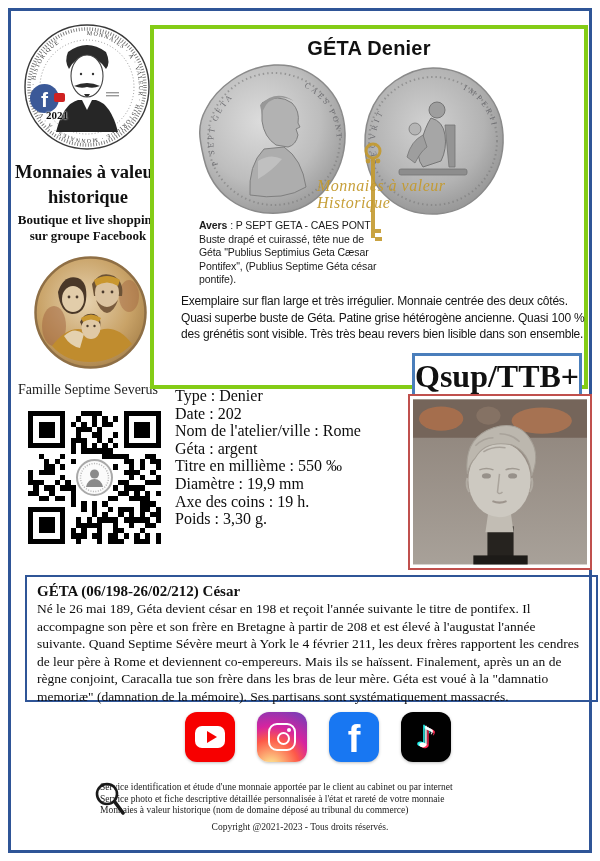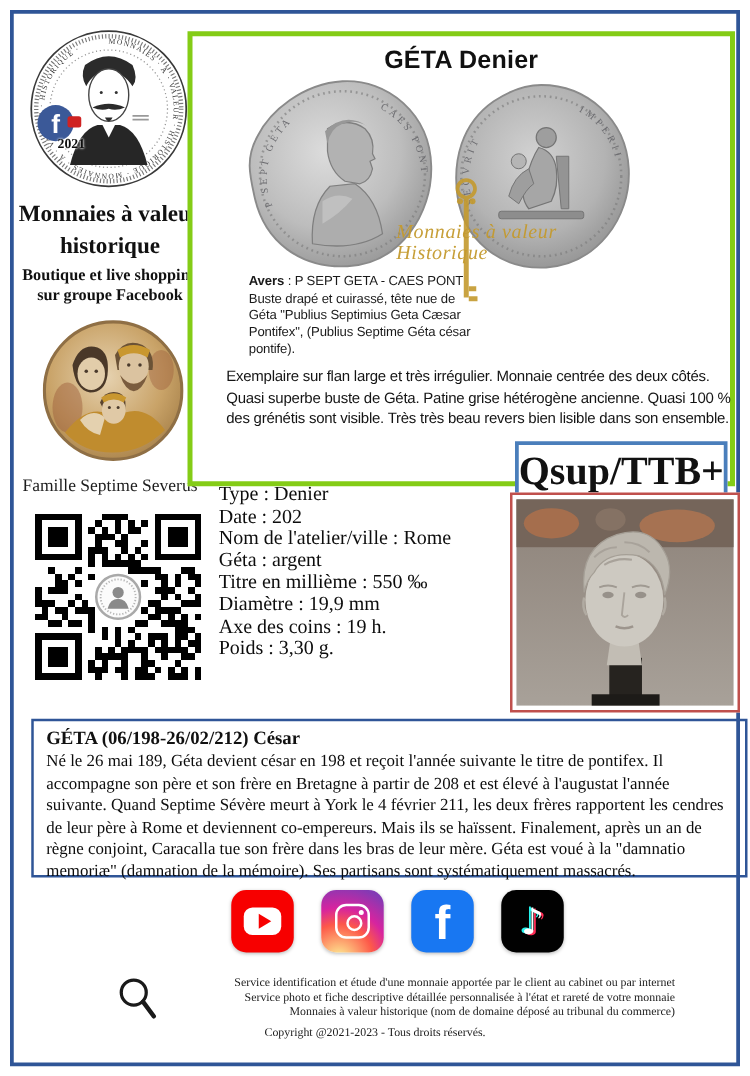--- a/index.html
+++ b/index.html
@@ -77,21 +77,21 @@
         border:2.5px solid #fff;border-radius:50%;box-sizing:border-box;}
   .ig-dot{position:absolute;right:3px;top:3px;width:4px;height:4px;background:#fff;border-radius:50%;}
   .fbk{background:#1877f2;color:#fff;text-align:center;}
   .fbk span{font-weight:bold;font-size:38px;line-height:54px;font-family:"Liberation Sans",sans-serif;}
   .tt{background:#010101;color:#fff;text-align:center;}
   .tt span{font-family:"DejaVu Sans",sans-serif;font-weight:bold;font-size:29px;line-height:50px;
         text-shadow:-2px -1px 0 #25f4ee,2px 1px 0 #fe2c55;}
 
   
   .magnifier{position:absolute;left:94px;top:781px;width:32px;height:36px;}
-  .footer-services{position:absolute;left:100px;top:782px;width:440px;text-align:right;
+  .footer-services{position:absolute;left:100px;top:782px;width:440px;text-align:left;
         font-family:"Liberation Serif",serif;font-size:9.5px;line-height:11.5px;color:#1b1b1b;}
   .footer-services div{white-space:nowrap;}
   .copyright{position:absolute;left:0;top:822px;width:100%;text-align:center;
         font-family:"Liberation Serif",serif;font-size:9.5px;color:#1b1b1b;white-space:nowrap;}
 </style>
 </head>
 <body>
 
 <div class="page">
   <div class="outer-border"></div>

